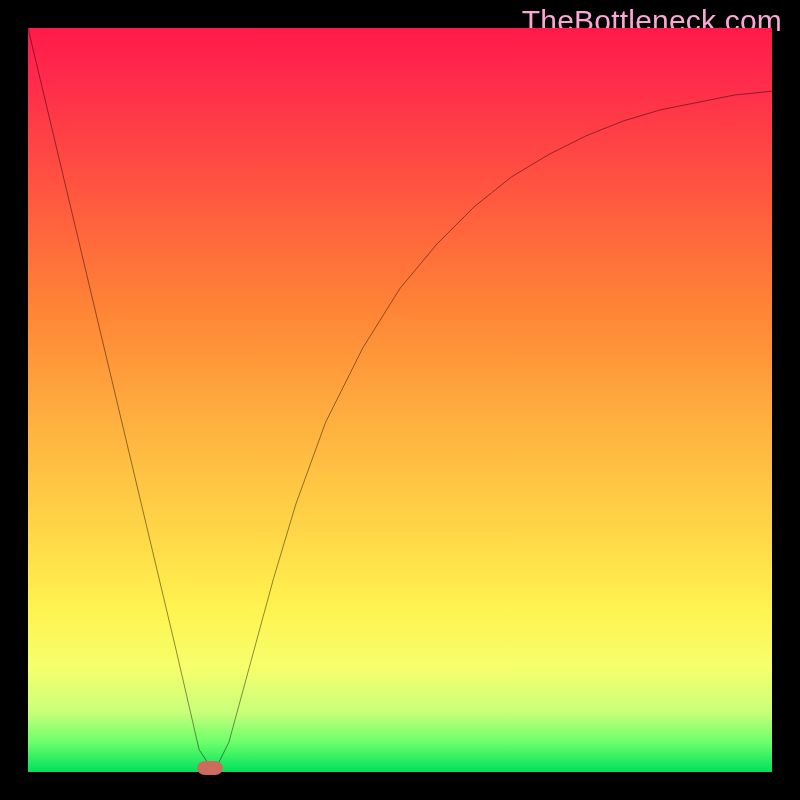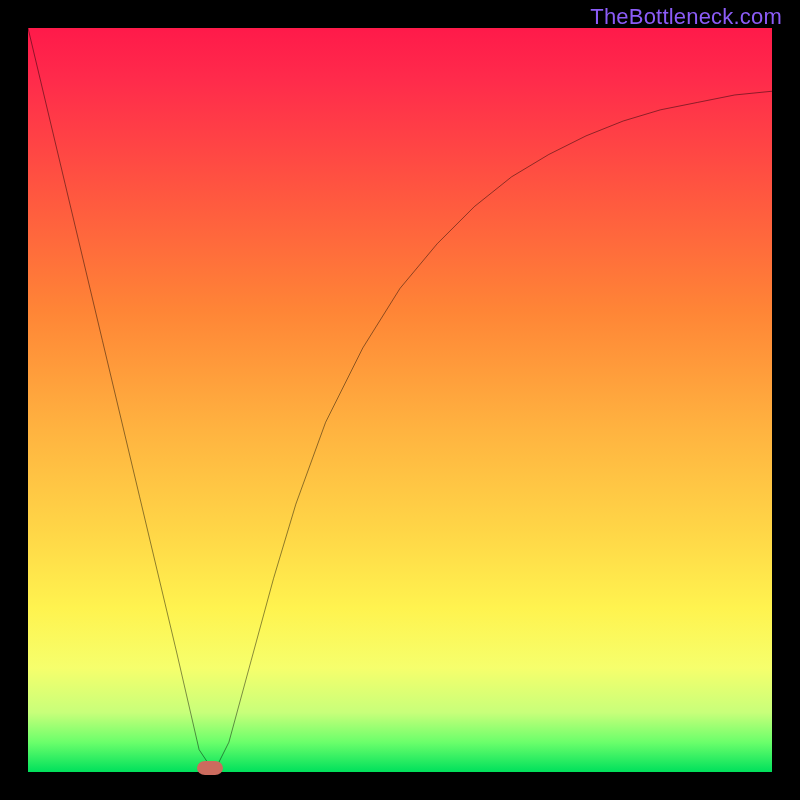--- a/index.html
+++ b/index.html
@@ -14,22 +14,22 @@
   .frame {
     position: relative;
     width: 800px;
     height: 800px;
     background: #000;
   }
   .watermark {
     position: absolute;
     top: 4px;
     right: 18px;
-    color: #8b5cf6;
-    font-size: 22px;
+    color: #f9a8d4;
+    font-size: 30px;
     letter-spacing: 0.2px;
     font-weight: 400;
     user-select: none;
   }
   .plot {
     position: absolute;
     left: 28px;
     top: 28px;
     width: 744px;
     height: 744px;

